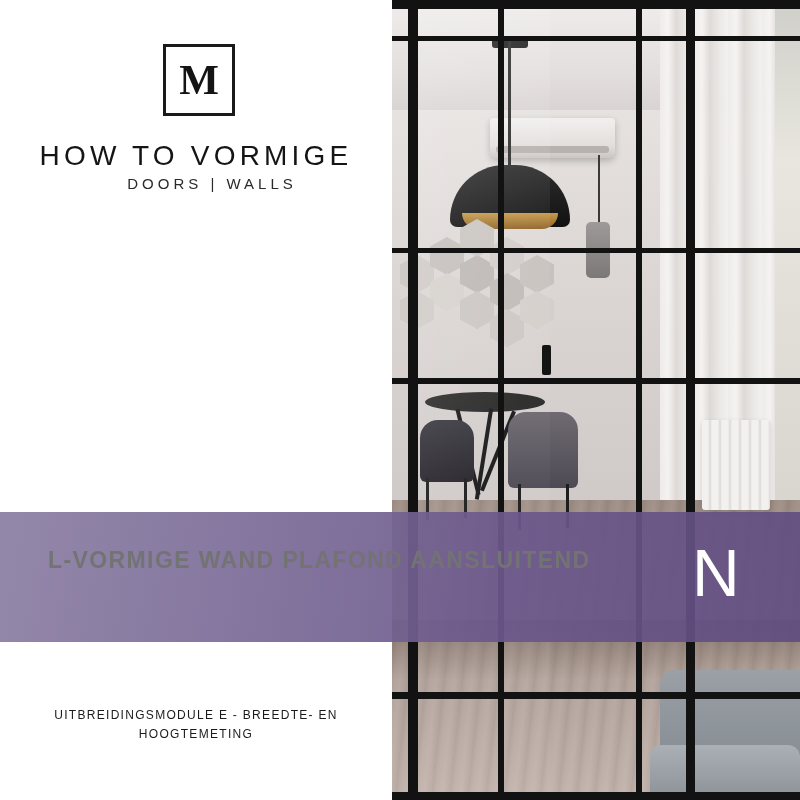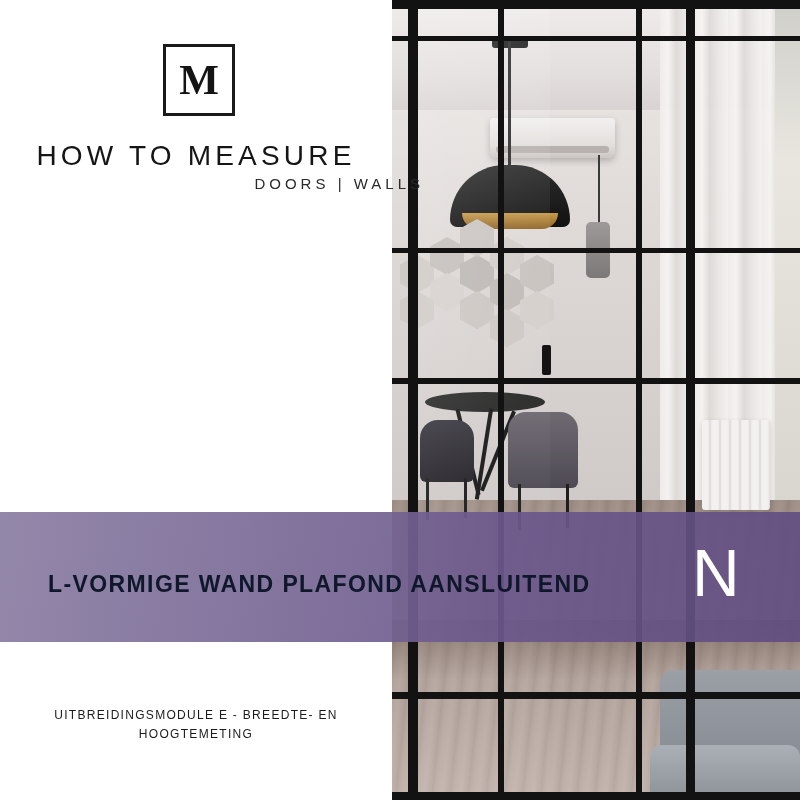--- a/index.html
+++ b/index.html
@@ -242,21 +242,21 @@
     left: 0; top: 140px; width: 392px;
     text-align: center;
     font-size: 28px;
     letter-spacing: 4.2px;
     color: #151515;
     font-weight: 400;
   }
   .brand-sub {
     position: absolute;
     left: 0; top: 175px; width: 424px;
-    text-align: right;
+    text-align: center;
     font-size: 15px;
     letter-spacing: 4px;
     color: #2a2a2a;
     font-weight: 400;
   }
   .caption {
     position: absolute;
     left: 0; top: 706px; width: 392px;
     text-align: center;
     font-size: 12px;
@@ -274,23 +274,22 @@
       rgba(139,126,163,0.93) 0%,
       rgba(124,109,152,0.93) 30%,
       rgba(108,88,140,0.92) 62%,
       rgba(96,76,128,0.90) 100%);
   }
   .banner-line1 {
     position: absolute;
     left: 48px; top: 547px;
     font-size: 23px;
     letter-spacing: 1.4px;
-    color: #0f172a;
+    color: #737373;
     font-weight: 700;
-    margin-top: 24px;
   }
   .banner-line2 {
     position: absolute;
     left: 48px; top: 580px;
     font-size: 25px;
     letter-spacing: 1.6px;
     color: #ffffff;
     font-weight: 400;
   }
   .corner-letter {
@@ -375,21 +374,21 @@
       <div class="mullion-h" style="top:692px; height:7px;"></div>
       <div class="mullion-h" style="bottom:0px; height:8px;"></div>
     </div>
     <div class="handle"></div>
   </div>
 
   <div class="left-panel">
     <div class="logo-box">
       <span class="logo-letter">M</span>
     </div>
-    <div class="brand-title">HOW TO MEASURE</div>
+    <div class="brand-title">HOW TO VORMIGE</div>
     <div class="brand-sub">DOORS | WALLS</div>
     <div class="caption">UITBREIDINGSMODULE E - BREEDTE- EN HOOGTEMETING</div>
   </div>
 
   <div class="banner"></div>
   <div class="banner-line1">L-VORMIGE WAND PLAFOND AANSLUITEND</div>
   <div class="corner-letter">N</div>
 
 </div>
 

